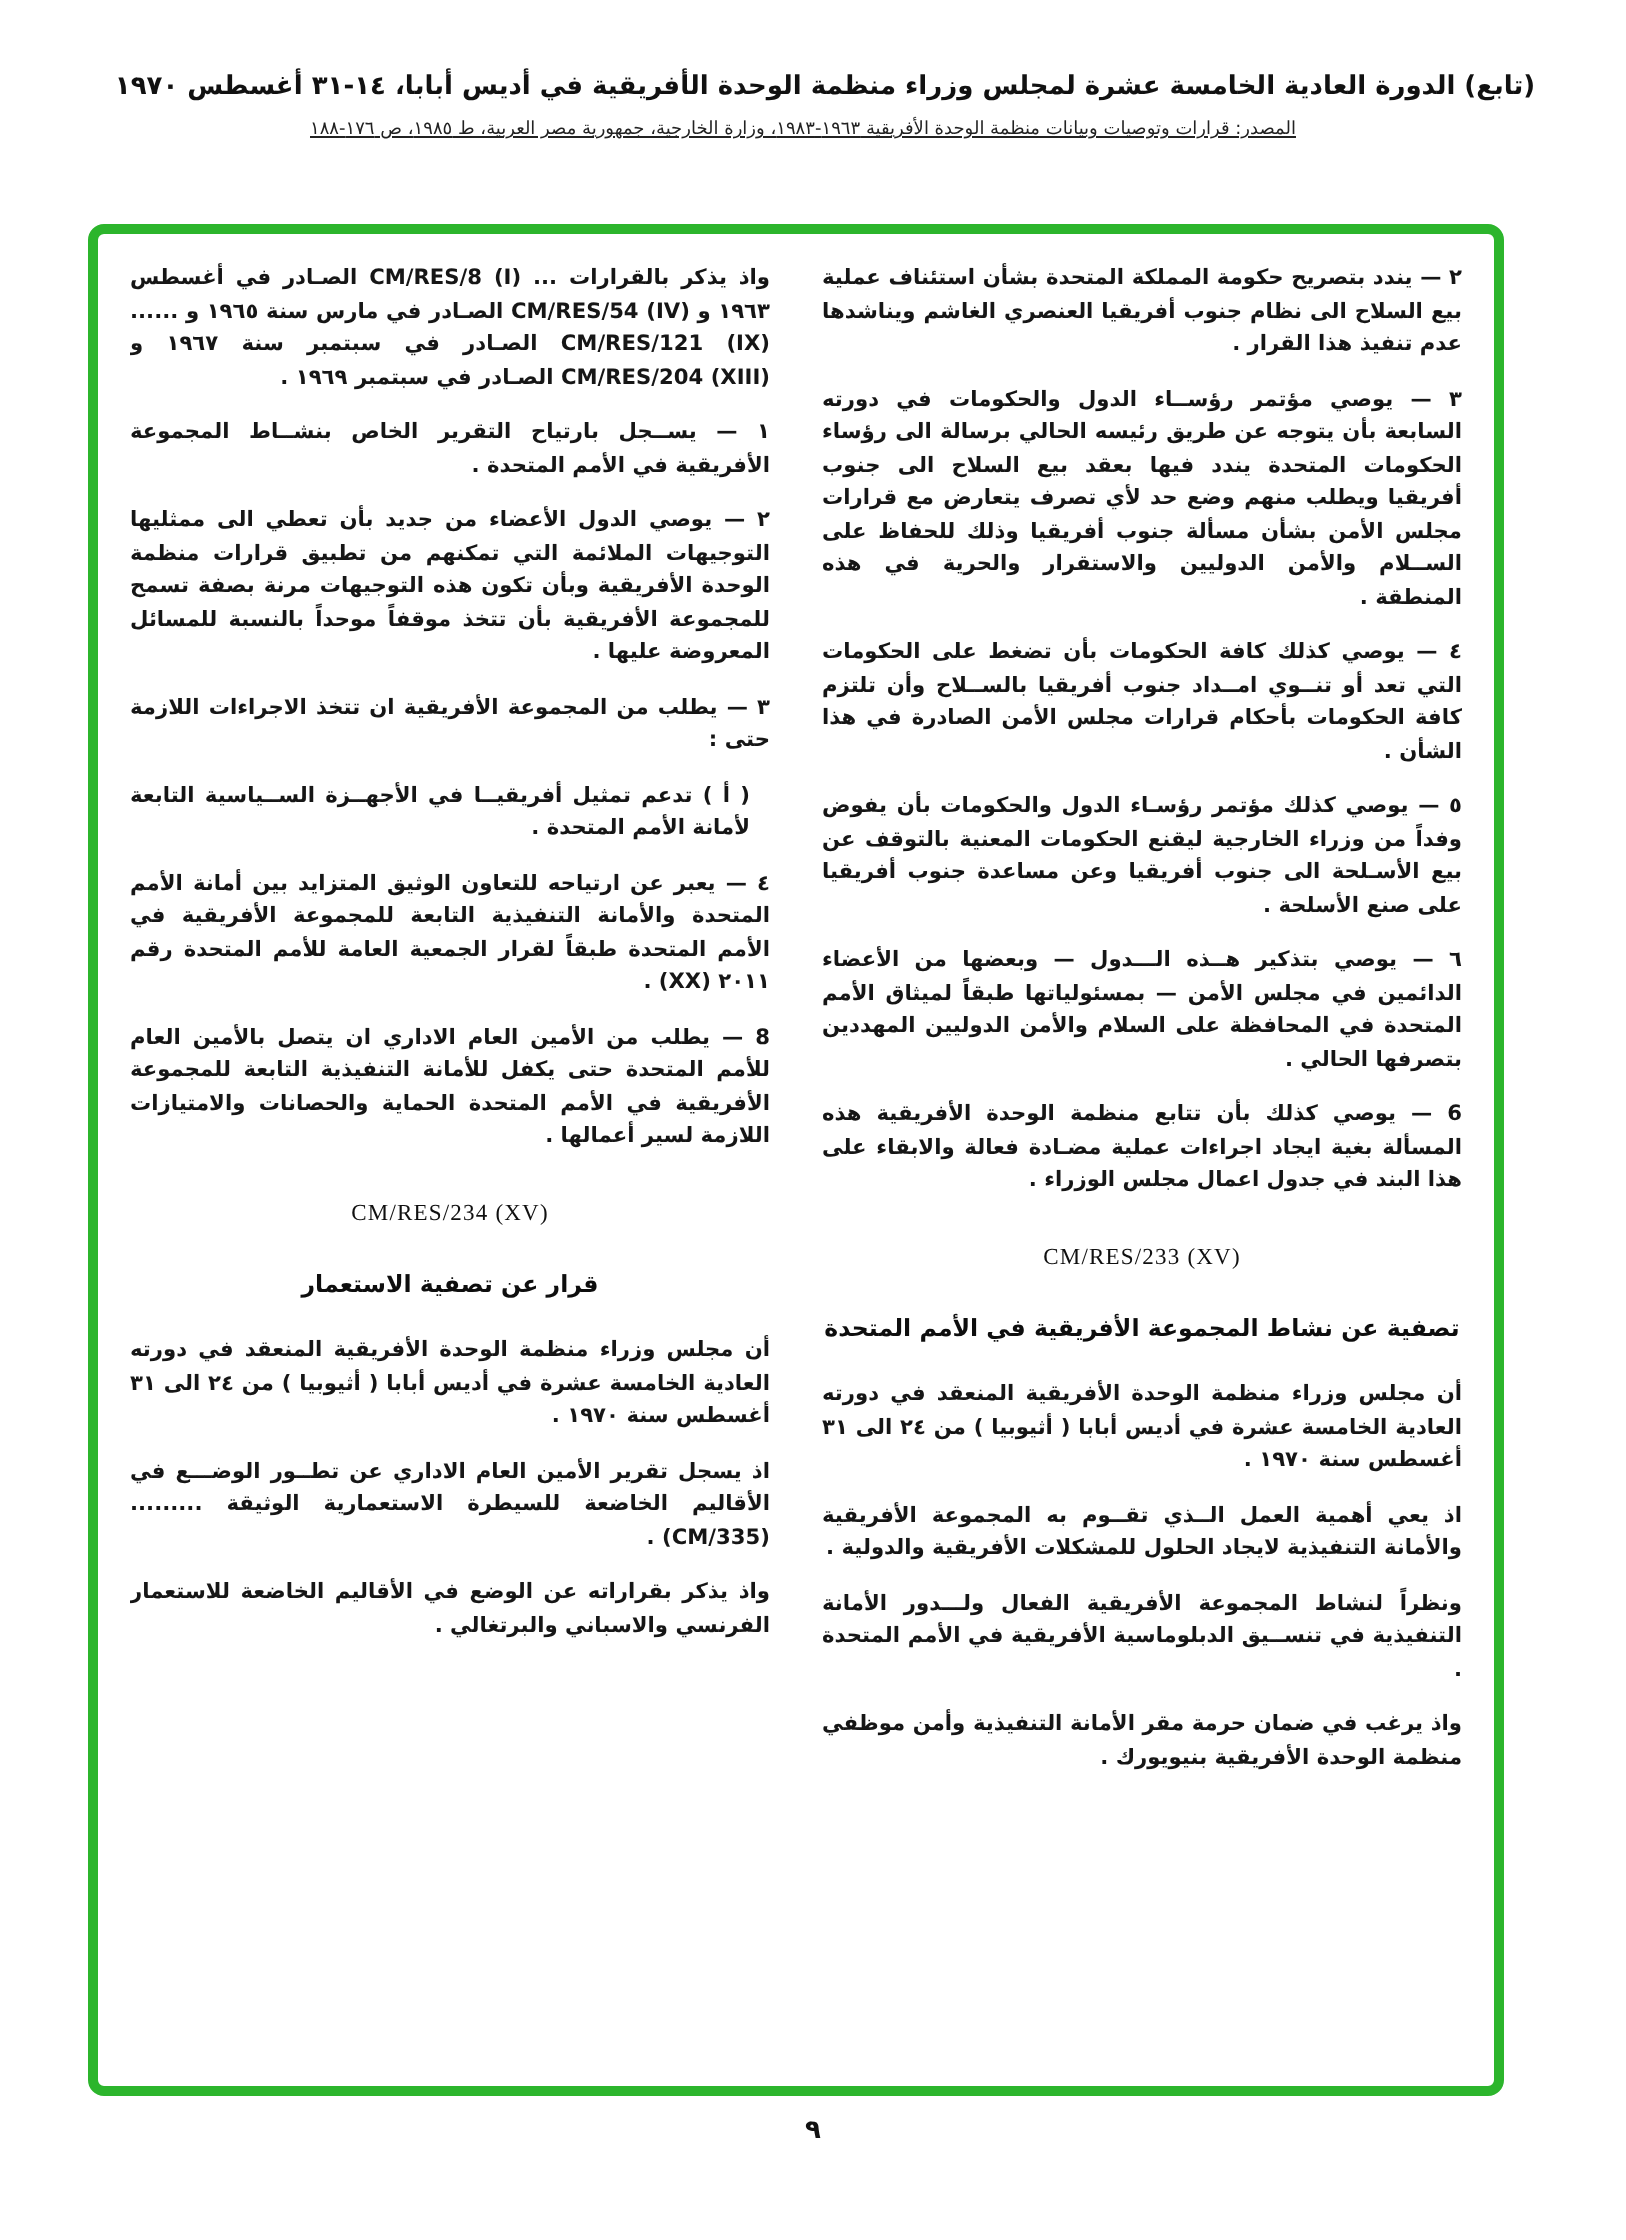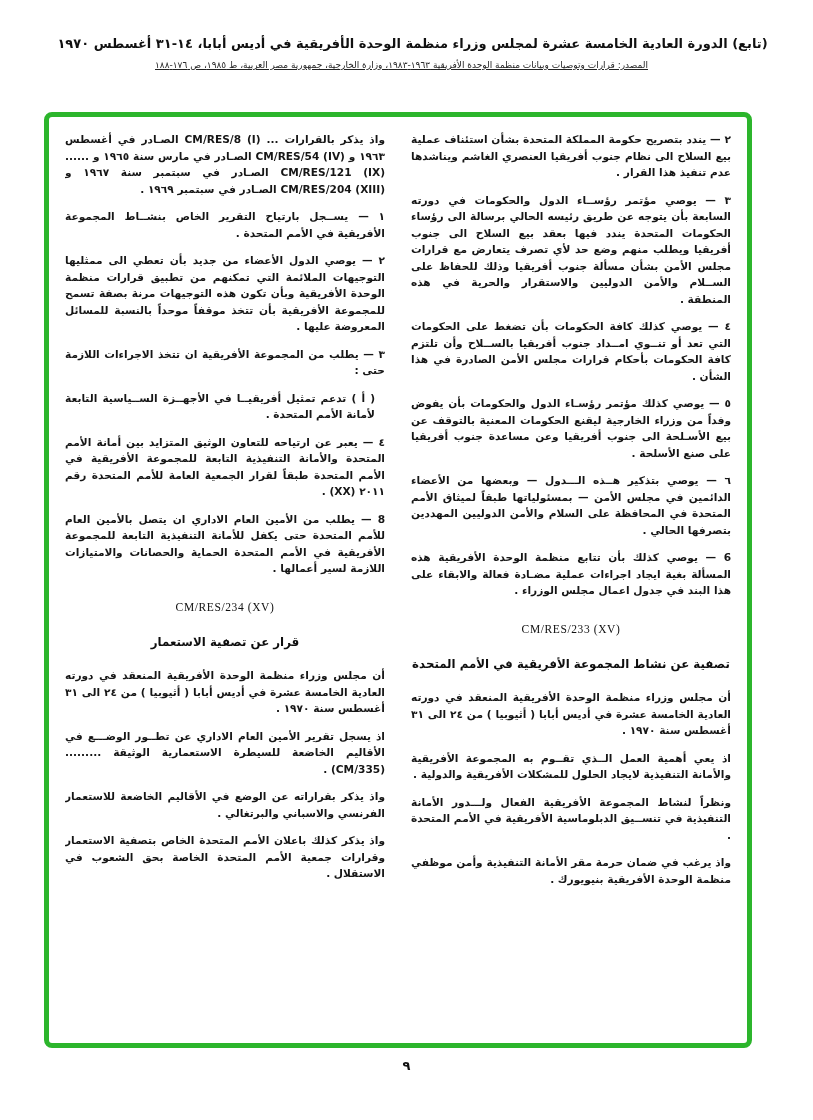--- a/index.html
+++ b/index.html
@@ -137,21 +137,20 @@
         <p>٢ — يوصي الدول الأعضاء من جديد بأن تعطي الى ممثليها التوجيهات الملائمة التي تمكنهم من تطبيق قرارات منظمة الوحدة الأفريقية وبأن تكون هذه التوجيهات مرنة بصفة تسمح للمجموعة الأفريقية بأن تتخذ موقفاً موحداً بالنسبة للمسائل المعروضة عليها .</p>
         <p>٣ — يطلب من المجموعة الأفريقية ان تتخذ الاجراءات اللازمة حتى :</p>
         <p class="subitem">( أ ) تدعم تمثيل أفريقيــا في الأجهــزة الســياسية التابعة لأمانة الأمم المتحدة .</p>
         <p>٤ — يعبر عن ارتياحه للتعاون الوثيق المتزايد بين أمانة الأمم المتحدة والأمانة التنفيذية التابعة للمجموعة الأفريقية في الأمم المتحدة طبقاً لقرار الجمعية العامة للأمم المتحدة رقم ٢٠١١ (XX) .</p>
         <p>8 — يطلب من الأمين العام الاداري ان يتصل بالأمين العام للأمم المتحدة حتى يكفل للأمانة التنفيذية التابعة للمجموعة الأفريقية في الأمم المتحدة الحماية والحصانات والامتيازات اللازمة لسير أعمالها .</p>
         <div class="rescode">CM/RES/234  (XV)</div>
         <div class="restitle">قرار عن تصفية الاستعمار</div>
         <p>أن مجلس وزراء منظمة الوحدة الأفريقية المنعقد في دورته العادية الخامسة عشرة في أديس أبابا ( أثيوبيا ) من ٢٤ الى ٣١ أغسطس سنة ١٩٧٠ .</p>
         <p>اذ يسجل تقرير الأمين العام الاداري عن تطــور الوضـــع في الأقاليم الخاضعة للسيطرة الاستعمارية الوثيقة ......... (CM/335) .</p>
         <p>واذ يذكر بقراراته عن الوضع في الأقاليم الخاضعة للاستعمار الفرنسي والاسباني والبرتغالي .</p>
-        <p>واذ يذكر كذلك باعلان الأمم المتحدة الخاص بتصفية الاستعمار وقرارات جمعية الأمم المتحدة الخاصة بحق الشعوب في الاستقلال .</p>
       </div>
 
     </div>
   </div>
 
   <div class="page-number">٩</div>
 
 </div>
 
 </body></html>

